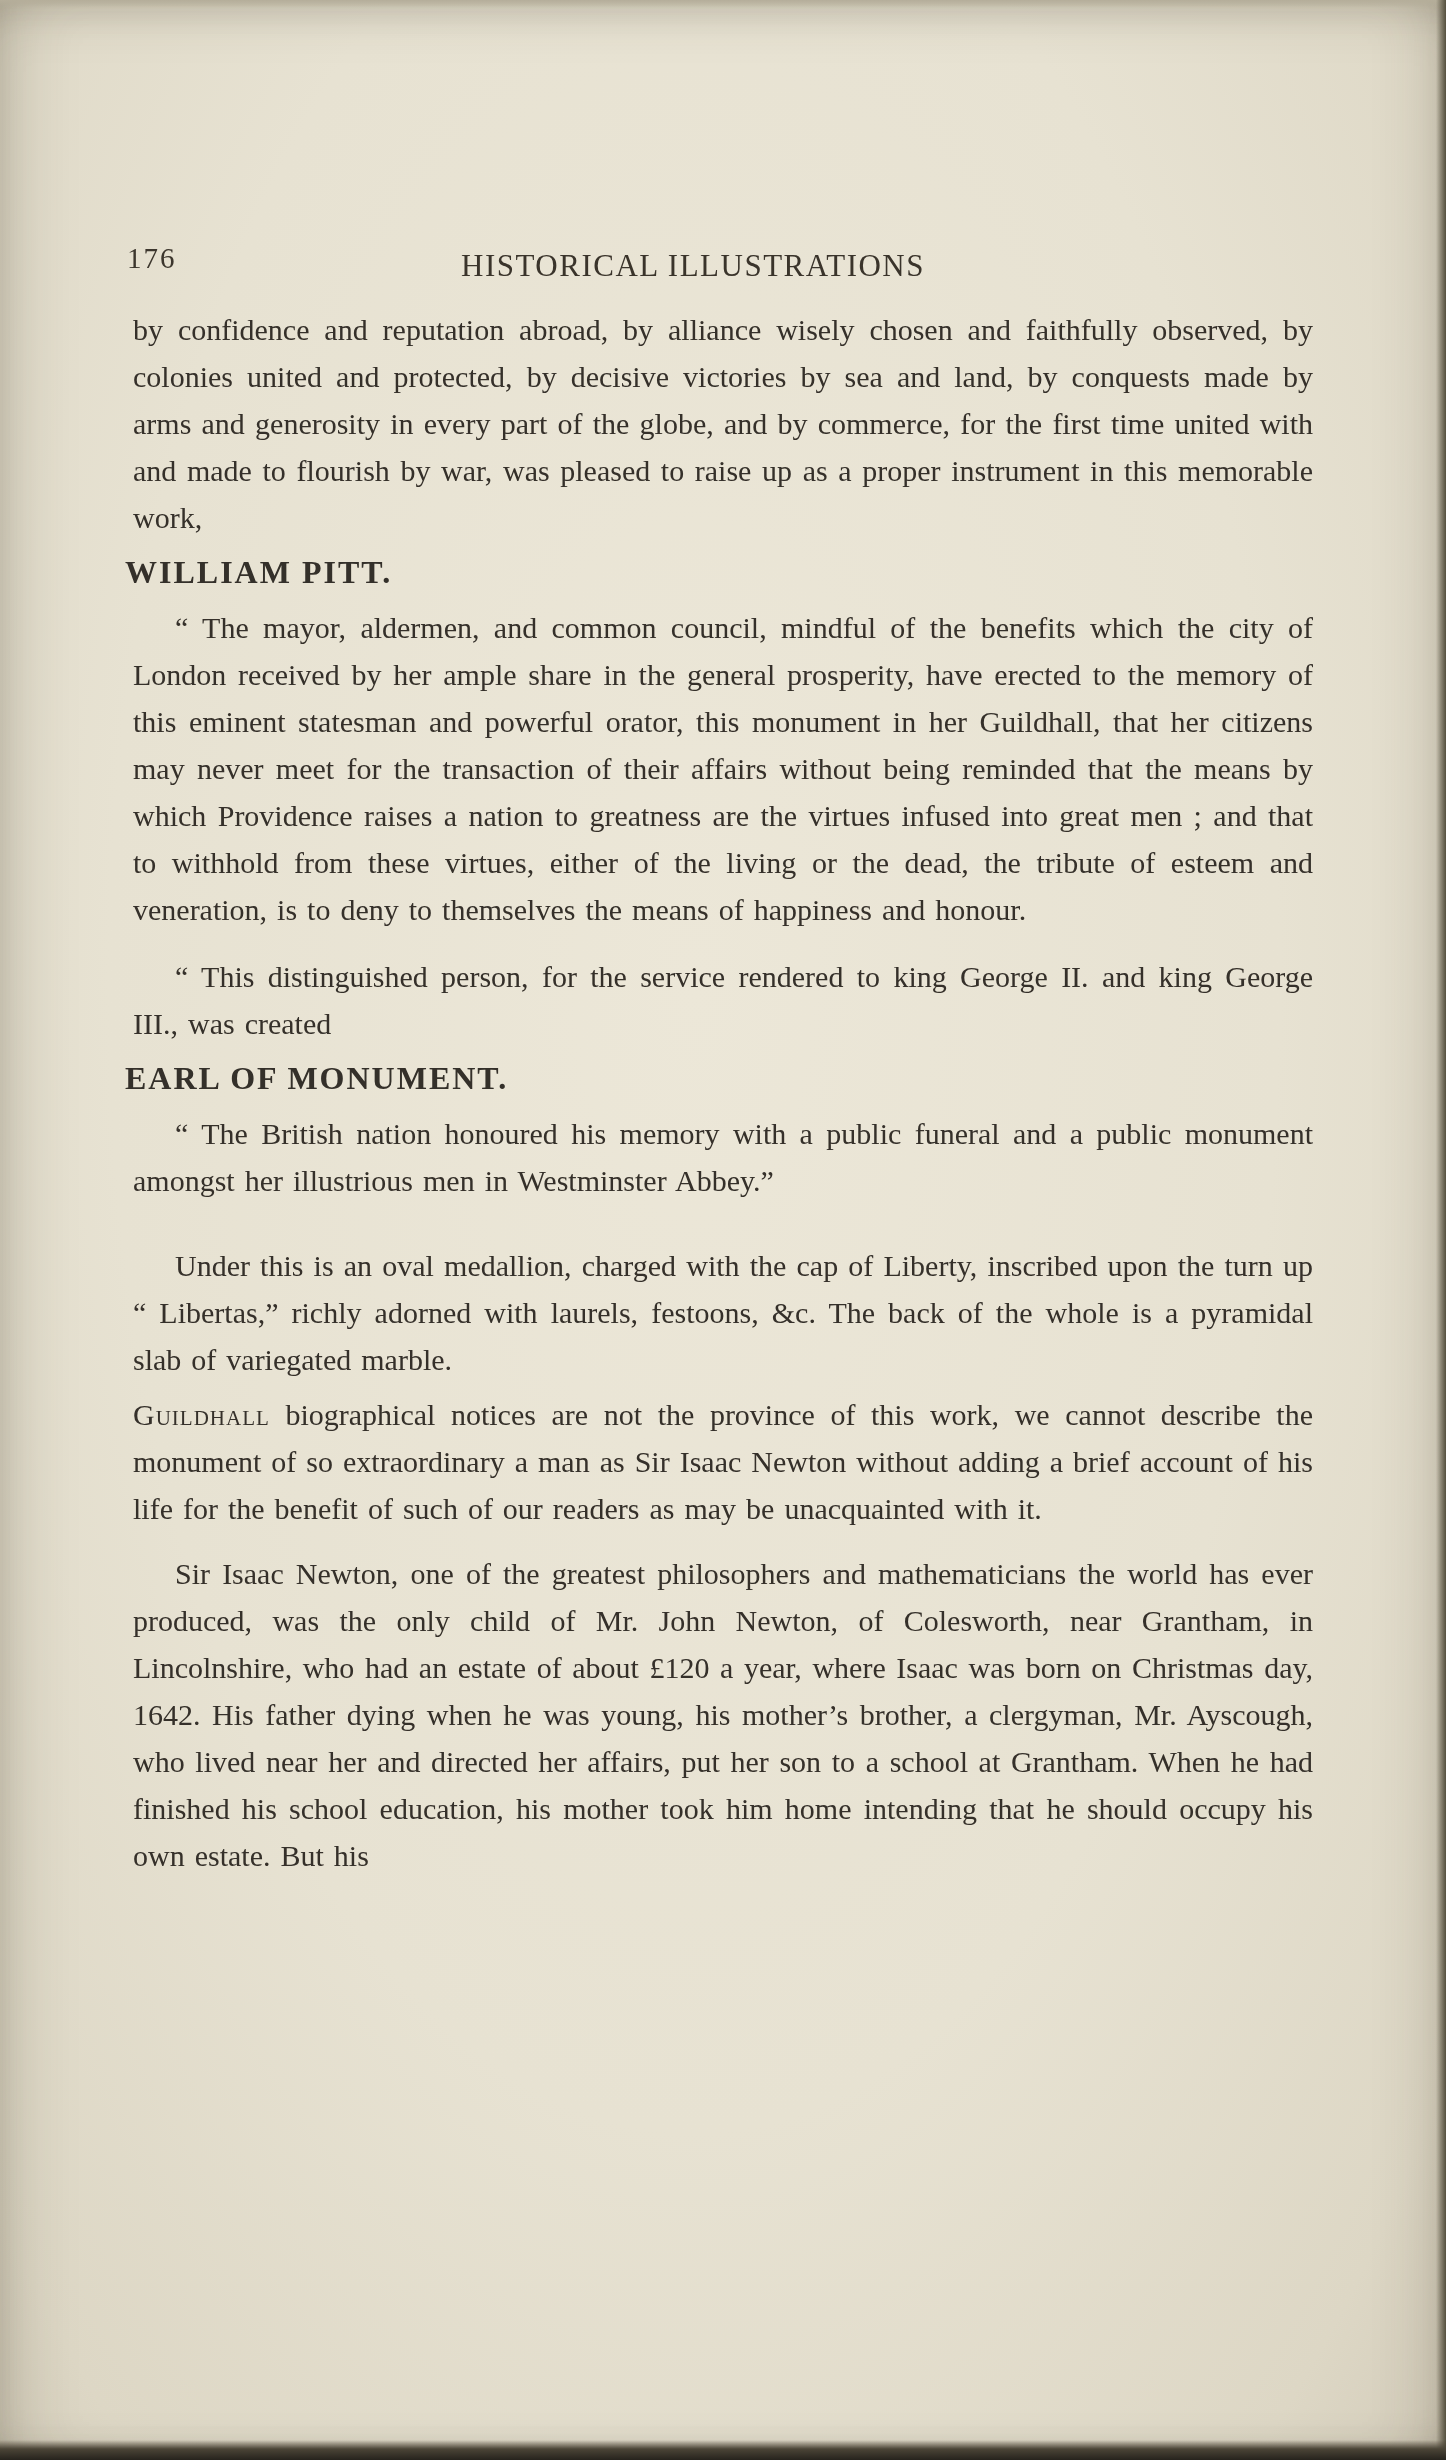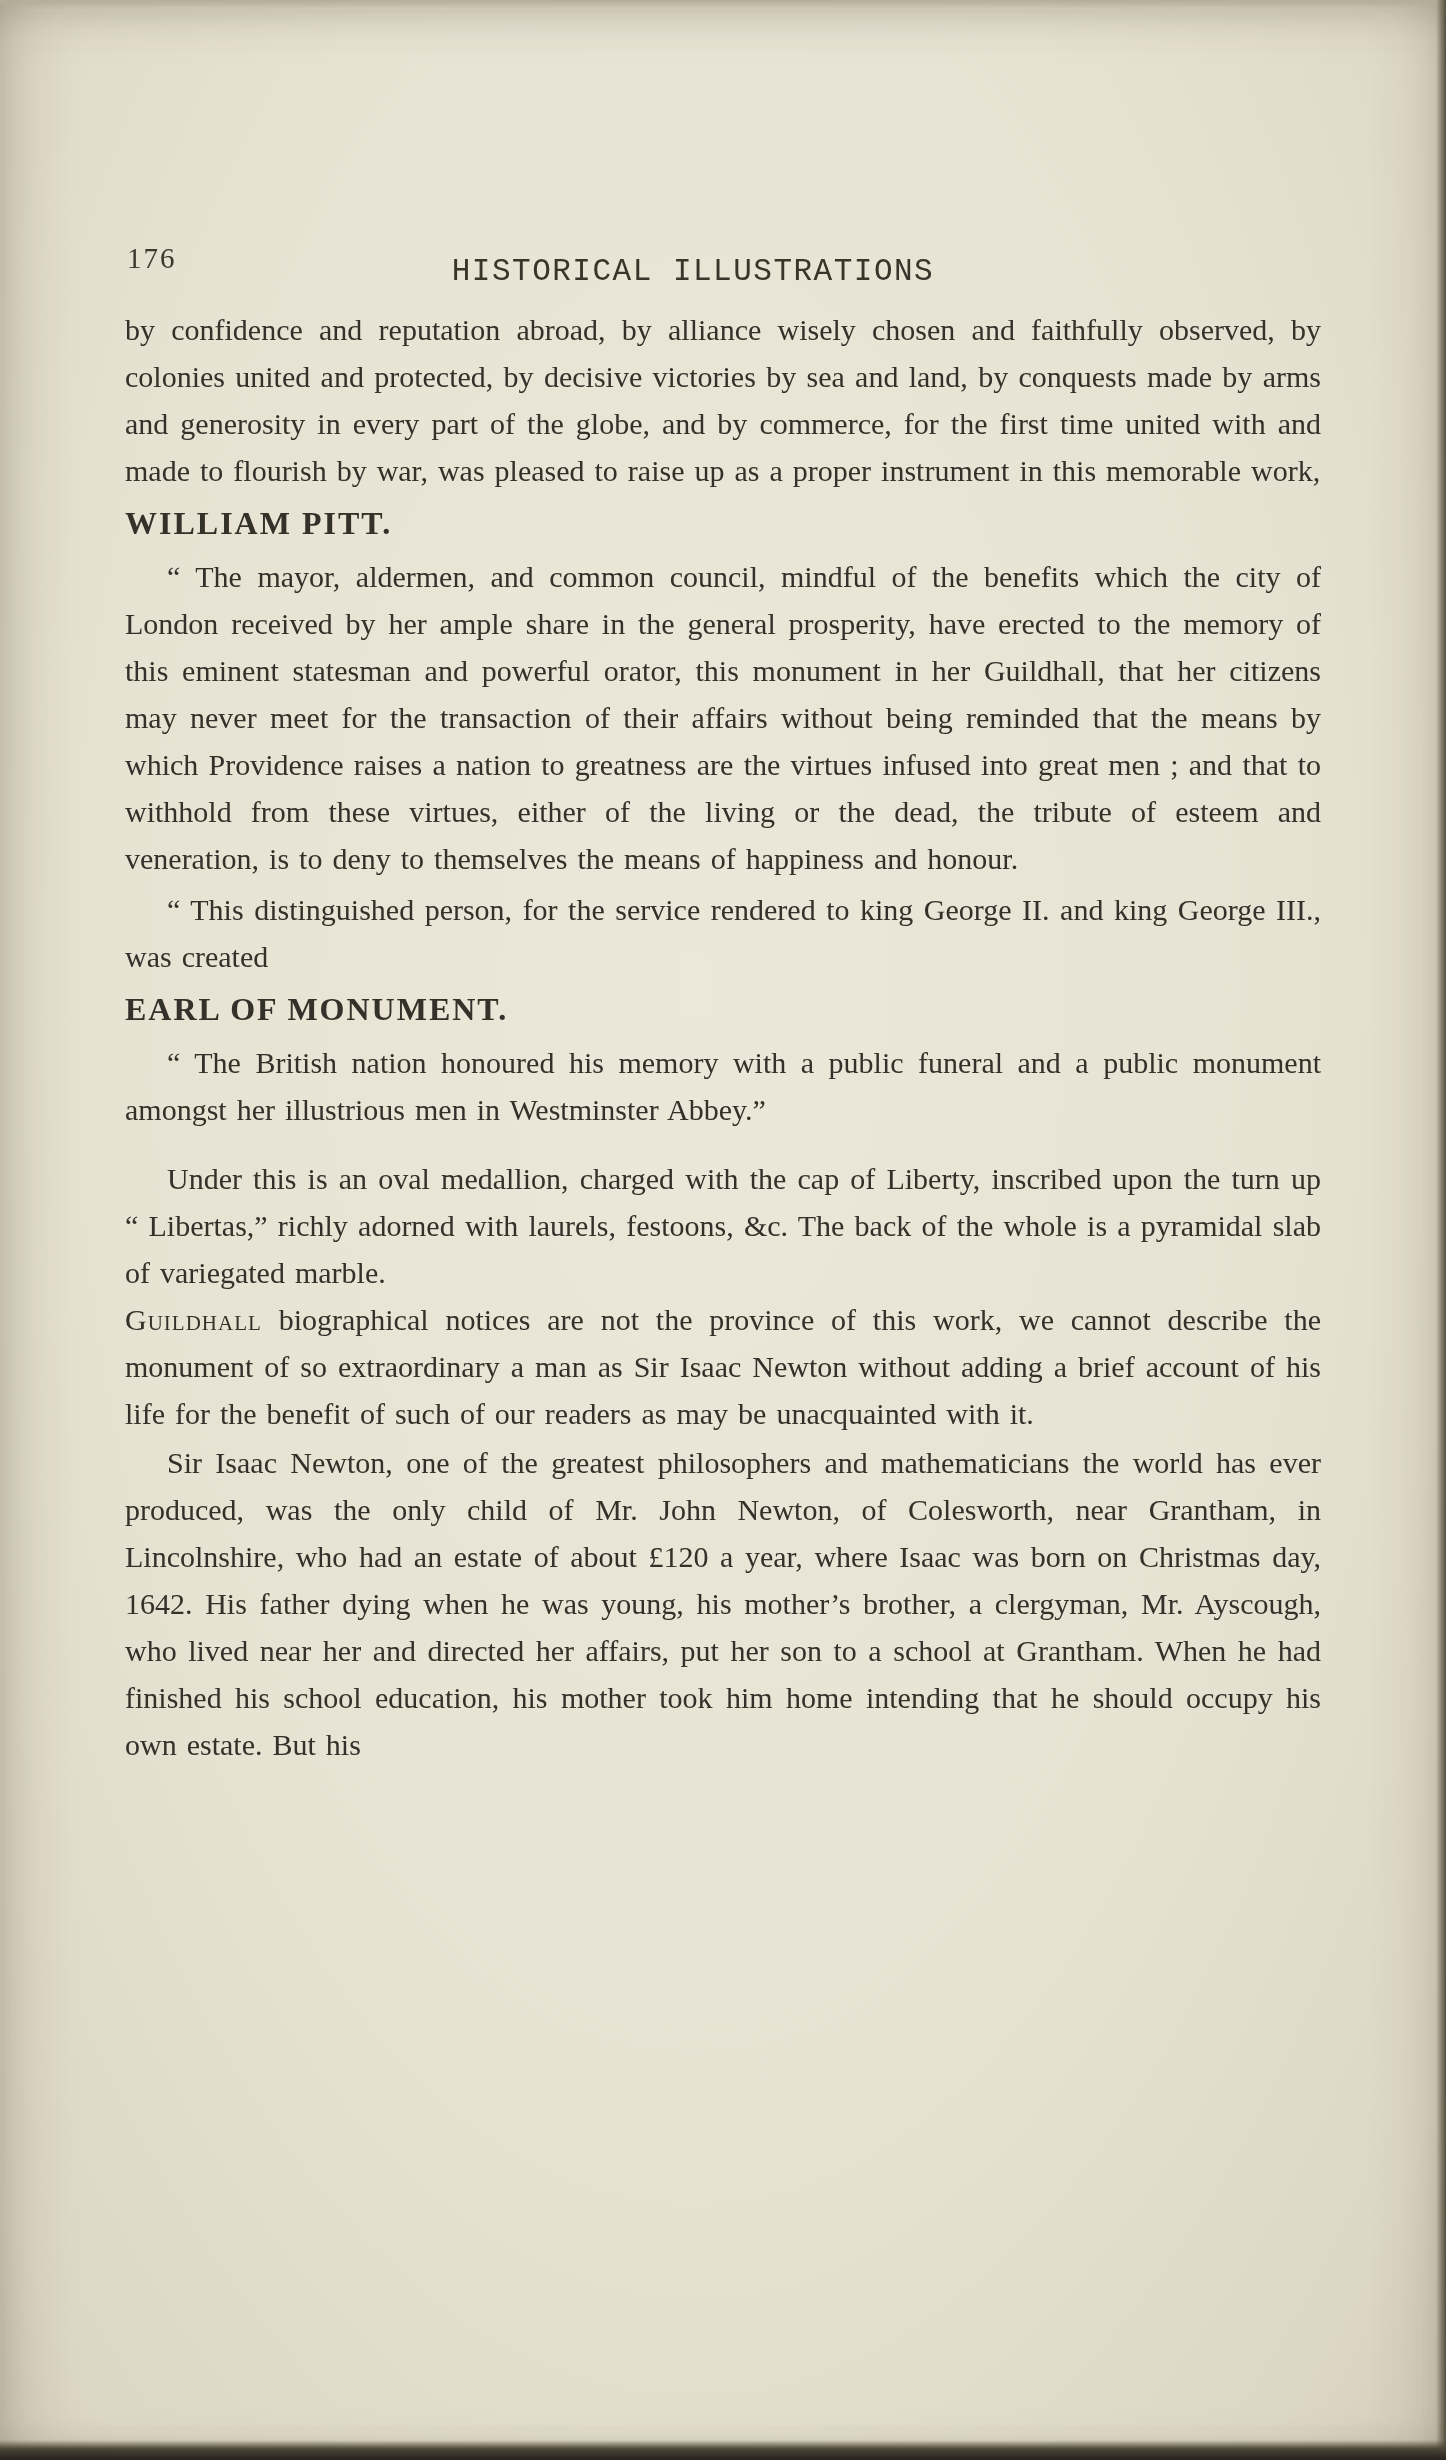--- a/index.html
+++ b/index.html
@@ -60,29 +60,28 @@
     left: 2px;
     top: 6px;
     font-size: 29px;
     letter-spacing: 2px;
     color: #3c362d;
   }
   .running-title {
     position: absolute;
     left: 0; right: 60px;
     text-align: center;
-    top: 18px;
+    top: 12px;
     font-size: 31px;
     letter-spacing: 1.5px;
     color: #3a342b;
-    font-family: Liberation Mono, monospace;
   }
 
   p.body-text {
-    margin: 0;
+    margin: 8px;
     font-size: 30px;
     line-height: 47px;
     text-align: justify;
     word-spacing: 2.5px;
     color: #35302a;
   }
   p.indent { text-indent: 42px; }
 
   .centered-heading {
     margin: 6px 0 6px 0;

